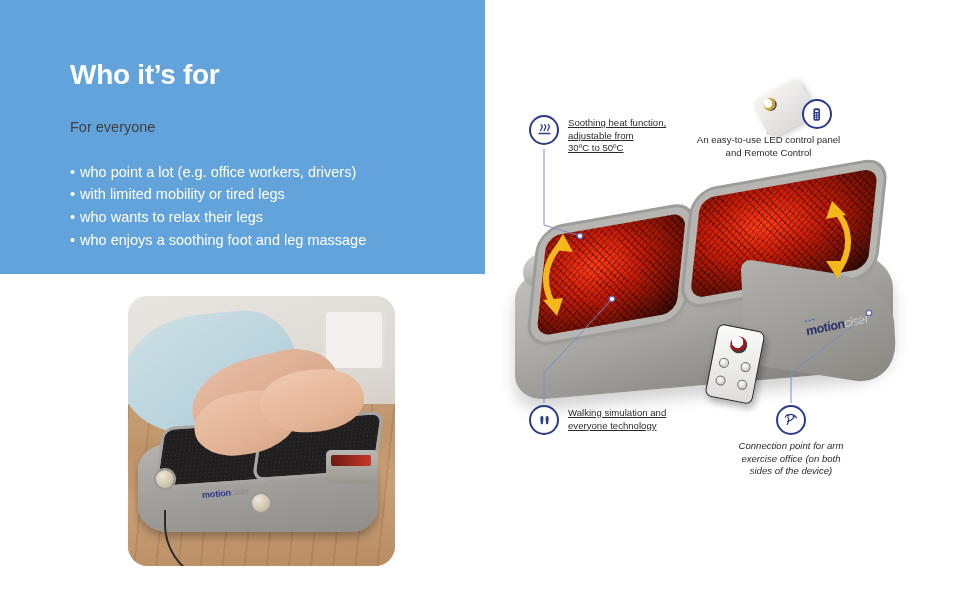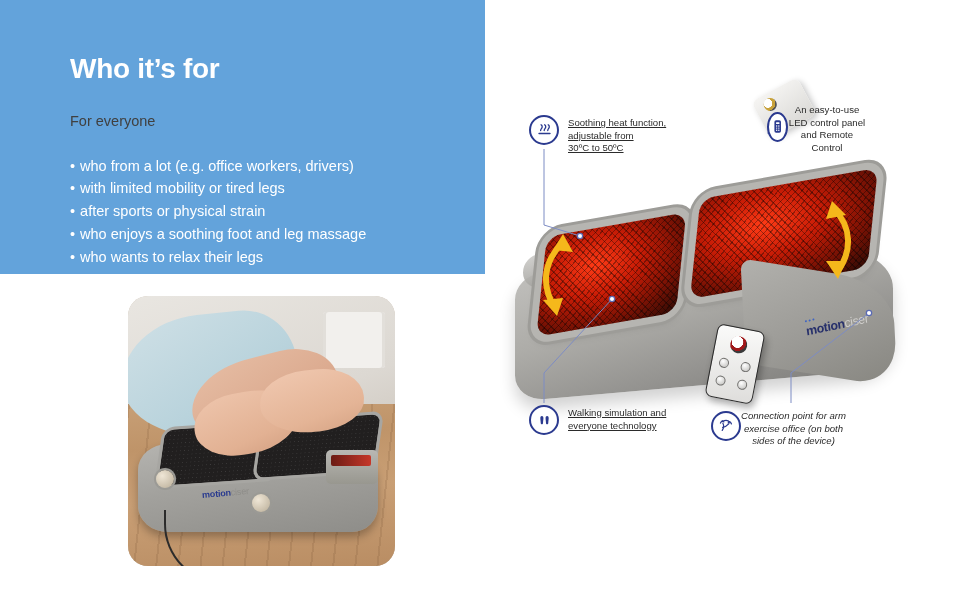--- a/index.html
+++ b/index.html
@@ -17,21 +17,21 @@
     background:#63a3db;
   }
   .blue-accent{
     position:absolute;left:735px;top:539px;width:235px;height:61px;
     background:#63a3db;
   }
 
   
   .copy{position:absolute;left:70px;top:44px;width:400px;color:#fff;}
   .copy h1{
-    margin:10px 0 26px 0;font-size:28px;font-weight:bold;letter-spacing:-0.3px;
+    margin:16px 0 26px 0;font-size:28px;font-weight:bold;letter-spacing:-0.3px;
     line-height:1.1;color:#ffffff;
   }
   .copy .lede{font-size:14.5px;line-height:1.5;margin:0 0 22px 0;color:#404040;}
   .copy ul{list-style:none;margin:0;padding:0;}
   .copy li{font-size:14.5px;line-height:1.58;color:#fff;white-space:nowrap;}
   .copy li::before{content:"\2022";margin-right:5px;}
 
   
   .photo{
     position:absolute;left:128px;top:296px;width:267px;height:270px;
@@ -138,46 +138,45 @@
   .callout{position:absolute;}
   .c-icon{
     width:30px;height:30px;border-radius:50%;
     border:2.2px solid #2b3a8f;background:#fff;
     display:flex;align-items:center;justify-content:center;box-sizing:border-box;
   }
   .c-icon svg{display:block;}
   .c-text{font-size:9.6px;line-height:1.32;color:#2b2b2b;}
   .c-row{display:flex;align-items:flex-start;gap:9px;}
   .c-row .c-text{padding-top:2px;text-decoration:underline;}
-  .c-stack{display:flex;flex-direction:row;align-items:center;}
+  .c-stack{display:flex;flex-direction:column;align-items:center;}
   .c-stack .c-text{text-align:center;margin-top:5px;}
 
   
   .leader{position:absolute;background:none;}
   .leader svg{display:block;overflow:visible;}
   .dot{position:absolute;width:4px;height:4px;border-radius:50%;
     background:#fff;box-shadow:0 0 0 1.3px #5b6bb5;}
 </style>
 </head>
 <body>
 
 <div class="stage">
 
   <div class="blue-panel"></div>
   <div class="blue-accent"></div>
 
   <div class="copy">
     <h1>Who it’s for</h1>
     <p class="lede">For everyone</p>
     <ul>
-      <li>who from a lot (e.g. office workers, drivers)</li>
+      <li>who point a lot (e.g. office workers, drivers)</li>
       <li>with limited mobility or tired legs</li>
-      <li>after sports or physical strain</li>
+      <li>who wants to relax their legs</li>
       <li>who enjoys a soothing foot and leg massage</li>
-      <li>who wants to relax their legs</li>
     </ul>
   </div>
 
   <div class="photo">
     <div class="ph-wall"></div>
     <div class="ph-radiator"></div>
     <div class="ph-table"></div>
     <div class="ph-sleeve"></div>
     <div class="ph-arm"></div>
     <div class="ph-dev">

